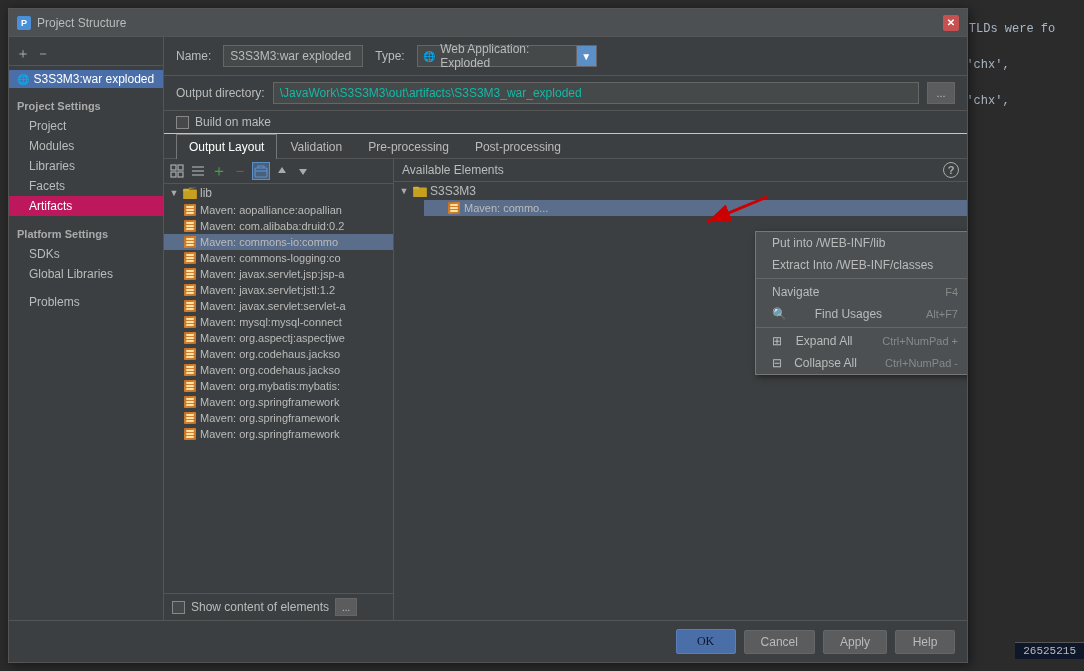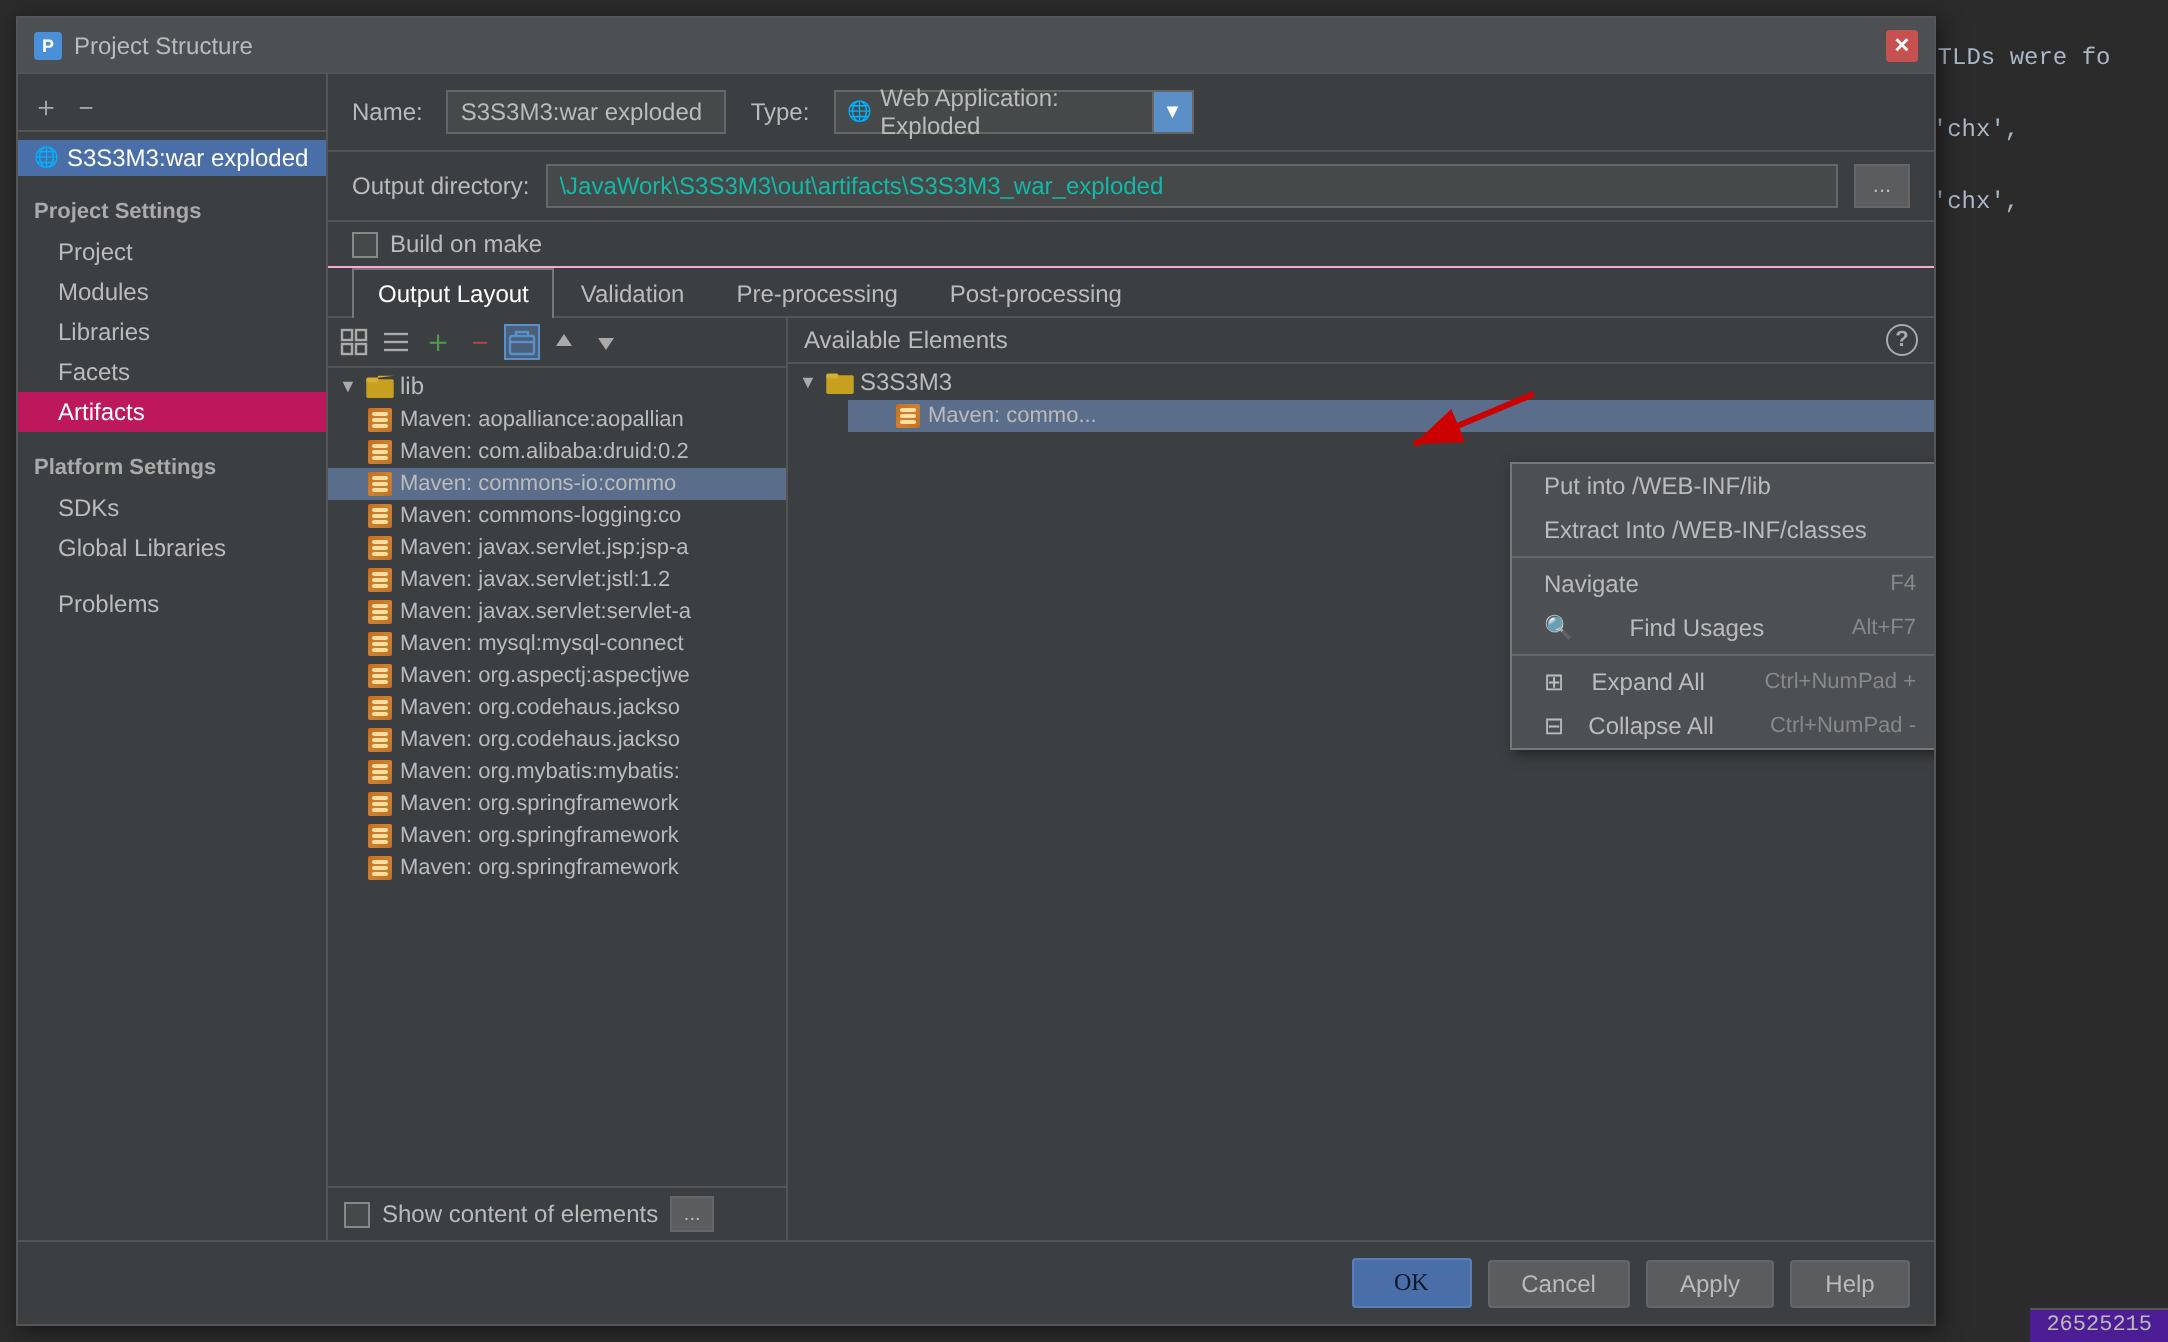--- a/index.html
+++ b/index.html
@@ -533,21 +533,21 @@
 
 <div class="editor-bg">
   <div style="position:absolute; right:0; top:0; width:200px; padding:20px; color:#606366; font-family:'Courier New',monospace; font-size:12px; line-height:18px;">
     <div class="editor-line">d but no TLDs were fo</div>
     <div class="editor-line">&nbsp;</div>
     <div class="editor-line">羽', pwd='chx',</div>
     <div class="editor-line">&nbsp;</div>
     <div class="editor-line">羽', pwd='chx',</div>
   </div>
 
-  <div style="position:absolute; bottom:0; right:0; background:#4c1d95; color:#bbb; font-size:11px; padding:2px 8px; border-top:1px solid #555;">
+  <div style="position:absolute; bottom:12px; right:0; background:#0f172a; color:#bbb; font-size:11px; padding:2px 8px; border-top:1px solid #555;">
     <span>26525215</span>
   </div>
 </div>
 
 <div class="dialog">
 
   <div class="title-bar">
     <div class="title-bar-left">
       <span class="title-icon">P</span>
       <span>Project Structure</span>

